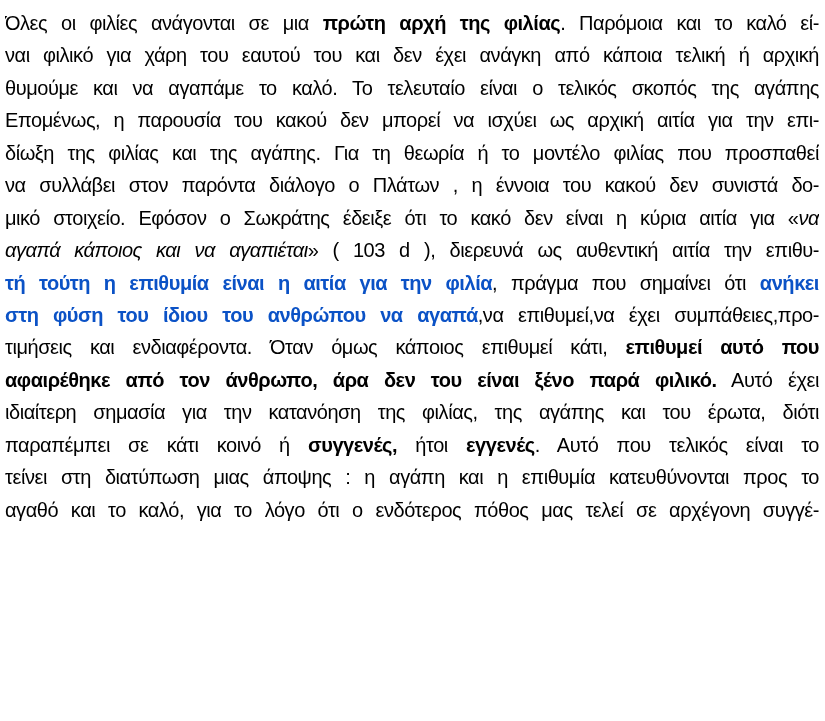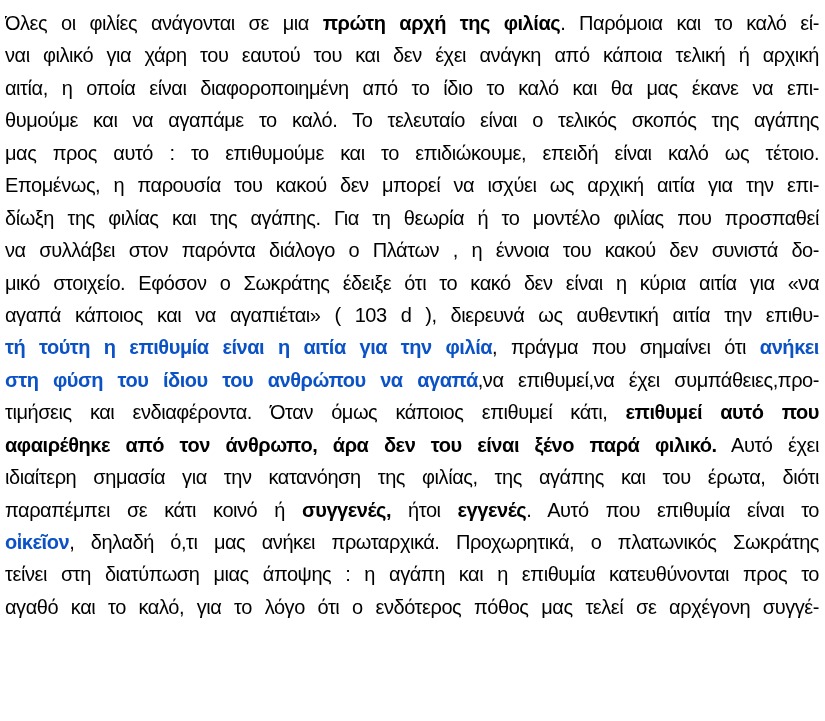--- a/index.html
+++ b/index.html
@@ -32,41 +32,38 @@
     text-align: justify;
     text-align-last: justify;
     word-spacing: 0.02em;
     white-space: normal;
   }
   .line.last {
     text-align-last: left;
   }
   .run.normal { font-weight: 400; font-style: normal; }
   .run.bold { font-weight: 700; }
-  .run.italic { }
+  .run.italic { font-style: italic; }
   .run.bold-blue { font-weight: 700; color: var(--accent-blue, #0b52c6); }
 </style>
 </head>
 <body style="background: rgb(255, 255, 255); color: rgb(0, 0, 0);">
 
 <div class="page">
   <div class="paragraph">
       <div class="line"><span class="run normal">Όλες οι φιλίες ανάγονται σε μια </span><span class="run bold">πρώτη αρχή της φιλίας</span><span class="run normal">. Παρόμοια και το καλό εί-</span></div>
       <div class="line"><span class="run normal">ναι φιλικό για χάρη του εαυτού του και δεν έχει ανάγκη από κάποια τελική ή αρχική</span></div>
-      <div class="line"><span class="run normal">αιτία, η οποία είναι διαφοροποιημένη από το ίδιο το καλό και θα μας έκανε να επι-</span></div>
       <div class="line"><span class="run normal">θυμούμε και να αγαπάμε το καλό. Το τελευταίο είναι ο τελικός σκοπός της αγάπης</span></div>
-      <div class="line"><span class="run normal">μας προς αυτό : το επιθυμούμε και το επιδιώκουμε, επειδή είναι καλό ως τέτοιο.</span></div>
       <div class="line"><span class="run normal">Επομένως, η παρουσία του κακού δεν μπορεί να ισχύει ως αρχική αιτία για την επι-</span></div>
       <div class="line"><span class="run normal">δίωξη της φιλίας και της αγάπης. Για τη θεωρία ή το μοντέλο φιλίας που προσπαθεί</span></div>
       <div class="line"><span class="run normal">να συλλάβει στον παρόντα διάλογο ο Πλάτων , η έννοια του κακού δεν συνιστά δο-</span></div>
       <div class="line"><span class="run normal">μικό στοιχείο. Εφόσον ο Σωκράτης έδειξε ότι το κακό δεν είναι η κύρια αιτία για «</span><span class="run italic">να</span></div>
       <div class="line"><span class="run italic">αγαπά κάποιος και να αγαπιέται</span><span class="run normal">» ( 103 d ), διερευνά ως αυθεντική αιτία την επιθυ-</span></div>
       <div class="line"><span class="run bold-blue">τή τούτη η επιθυμία είναι η αιτία για την φιλία</span><span class="run normal">, πράγμα που σημαίνει ότι </span><span class="run bold-blue">ανήκει</span></div>
       <div class="line"><span class="run bold-blue">στη φύση του ίδιου του ανθρώπου να αγαπά</span><span class="run normal">,να επιθυμεί,να έχει συμπάθειες,προ-</span></div>
       <div class="line"><span class="run normal">τιμήσεις και ενδιαφέροντα. Όταν όμως κάποιος επιθυμεί κάτι, </span><span class="run bold">επιθυμεί αυτό που</span></div>
       <div class="line"><span class="run bold">αφαιρέθηκε από τον άνθρωπο, άρα δεν του είναι ξένο παρά φιλικό.</span><span class="run normal"> Αυτό έχει</span></div>
       <div class="line"><span class="run normal">ιδιαίτερη σημασία για την κατανόηση της φιλίας, της αγάπης και του έρωτα, διότι</span></div>
-      <div class="line"><span class="run normal">παραπέμπει σε κάτι κοινό ή </span><span class="run bold">συγγενές,</span><span class="run normal"> ήτοι </span><span class="run bold">εγγενές</span><span class="run normal">. Αυτό που επιθυμία είναι το</span></div>
-      <div class="line"><span class="run bold-blue">οἰκεῖον</span><span class="run normal">, δηλαδή ό,τι μας ανήκει πρωταρχικά. Προχωρητικά, ο πλατωνικός Σωκράτης</span></div>
+      <div class="line"><span class="run normal">παραπέμπει σε κάτι κοινό ή </span><span class="run bold">συγγενές,</span><span class="run normal"> ήτοι </span><span class="run bold">εγγενές</span><span class="run normal">. Αυτό που τελικός είναι το</span></div>
       <div class="line"><span class="run normal">τείνει στη διατύπωση μιας άποψης : η αγάπη και η επιθυμία κατευθύνονται προς το</span></div>
       <div class="line"><span class="run normal">αγαθό και το καλό, για το λόγο ότι ο ενδότερος πόθος μας τελεί σε αρχέγονη συγγέ-</span></div>
     </div>
 </div>
 
 </body></html>

